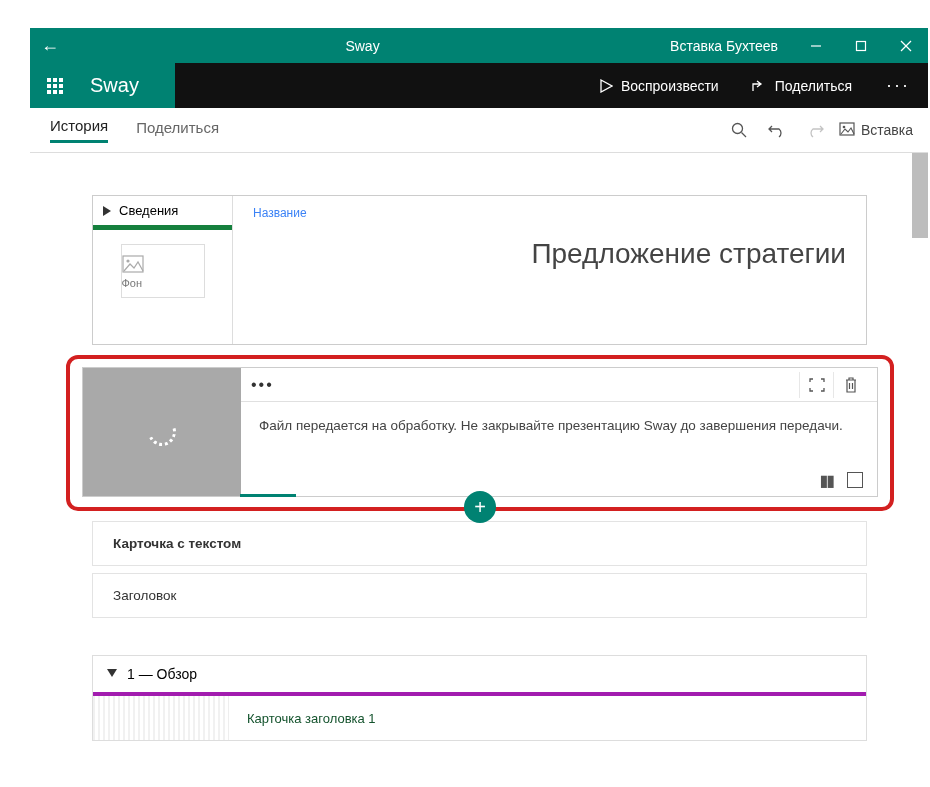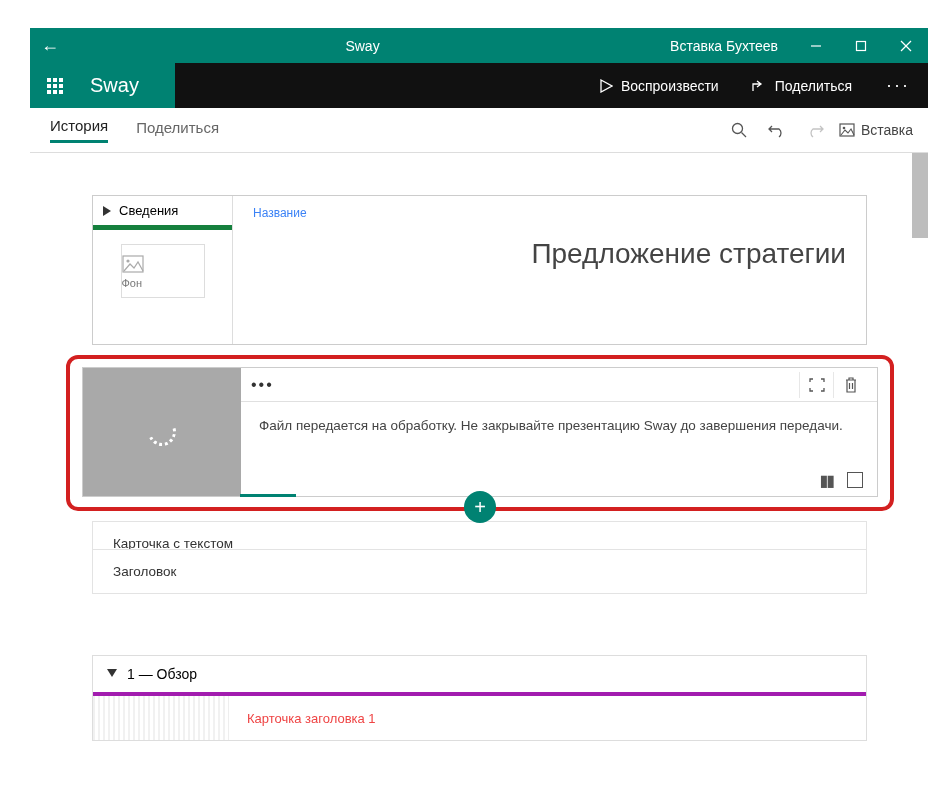--- a/index.html
+++ b/index.html
@@ -22,21 +22,21 @@
 .cmd-item { display: flex; align-items: center; gap: 8px; padding: 0 16px; font-size: 14px; cursor: pointer; height: 100%; }
 .cmd-more { padding: 0 18px; font-size: 18px; letter-spacing: 2px; cursor: pointer; }
 
 
 .tabbar { height: 45px; display: flex; align-items: center; border-bottom: 1px solid #ddd; position: relative; margin-left: 30px; margin-right: 2px; background: #fff; }
 .tabs { display: flex; align-items: center; height: 100%; padding-left: 20px; gap: 28px; }
 .tab { font-size: 15px; color: #666; padding-bottom: 6px; cursor: pointer; }
 .tab.active { color: #222; border-bottom: 3px solid #008272; }
 .tab-right { margin-left: auto; display: flex; align-items: center; gap: 10px; padding-right: 15px; }
 .tb-icon { width: 28px; height: 28px; display: flex; align-items: center; justify-content: center; color: #555; cursor: pointer; font-size: 16px; }
-.insert-btn { display: flex; align-items: center; gap: 6px; color: #444; font-size: 14px; cursor: pointer; }
+.insert-btn { display: flex; gap: 6px; color: #444; font-size: 14px; cursor: pointer; }
 
 
 .canvas { position: absolute; top: 153px; left: 30px; right: 2px; bottom: 28px; background: #fff; overflow: hidden; }
 .scrollbar { position: absolute; right: 0; top: 0; width: 16px; height: 85px; background: #bdbdbd; }
 
 
 .card-title { position: absolute; left: 62px; top: 42px; width: 775px; height: 150px; border: 1px solid #ccc; display: flex; background: #fff; }
 .ct-left { width: 140px; border-right: 1px solid #ddd; }
 .details-hdr { height: 34px; display: flex; align-items: center; gap: 8px; padding-left: 10px; font-size: 13px; border-bottom: 5px solid #15803d; cursor: pointer; }
 .bg-box { display: flex; flex-direction: column; align-items: flex-start; margin: 14px auto; width: 84px; border: 1px solid #ddd; padding: 10px 0 8px; cursor: pointer; }
@@ -58,29 +58,29 @@
 .uc-msg { padding: 14px 18px; font-size: 13.5px; color: #444; line-height: 1.45; flex: 1; }
 .uc-foot { height: 32px; display: flex; align-items: center; justify-content: flex-end; gap: 14px; padding-right: 14px; }
 .uc-pause { font-size: 16px; color: #555; cursor: pointer; letter-spacing: -2px; }
 .uc-sq { width: 16px; height: 16px; border: 1.5px solid #555; cursor: pointer; }
 .uc-progress { position: absolute; left: 170px; bottom: 10px; width: 56px; height: 3px; background: #008272; }
 
 .plus-btn { position: absolute; left: 50%; transform: translateX(-50%); bottom: -16px; width: 32px; height: 32px; border-radius: 50%; background: #008272; color: #fff; display: flex; align-items: center; justify-content: center; font-size: 20px; cursor: pointer; z-index: 5; }
 
 
 .textcard { position: absolute; left: 62px; width: 775px; border: 1px solid #e3e3e3; padding: 14px 20px; font-size: 13.5px; color: #333; background: #fff; }
-.tc1 { top: 368px; font-weight: 400; }
-.tc2 { top: 396px; }
+.tc1 { top: 368px; font-weight: 700; }
+.tc2 { top: 420px; }
 
 
 .section { position: absolute; left: 62px; top: 502px; width: 775px; border: 1px solid #ddd; }
 .sec-hdr { display: flex; align-items: center; gap: 10px; padding: 10px 14px; font-size: 14px; cursor: pointer; border-bottom: 4px solid #a21caf; }
 .sec-body { height: 44px; display: flex; align-items: center; }
 .sec-thumb { width: 136px; height: 100%; background: repeating-linear-gradient(90deg,#f1f1f1,#f1f1f1 2px,#fff 2px,#fff 5px); border-right: 1px solid #eee; }
-.sec-text { padding-left: 18px; font-size: 13px; color: #ef4444; }
+.sec-text { padding-left: 18px; font-size: 13px; color: #14532d; }
 
 svg { display: block; }
 </style>
 </head>
 <body>
 
 <div class="titlebar">
   <div class="tb-back">←</div>
   <div class="tb-title">Sway</div>
   <div class="tb-user">Вставка Бухтеев</div>

